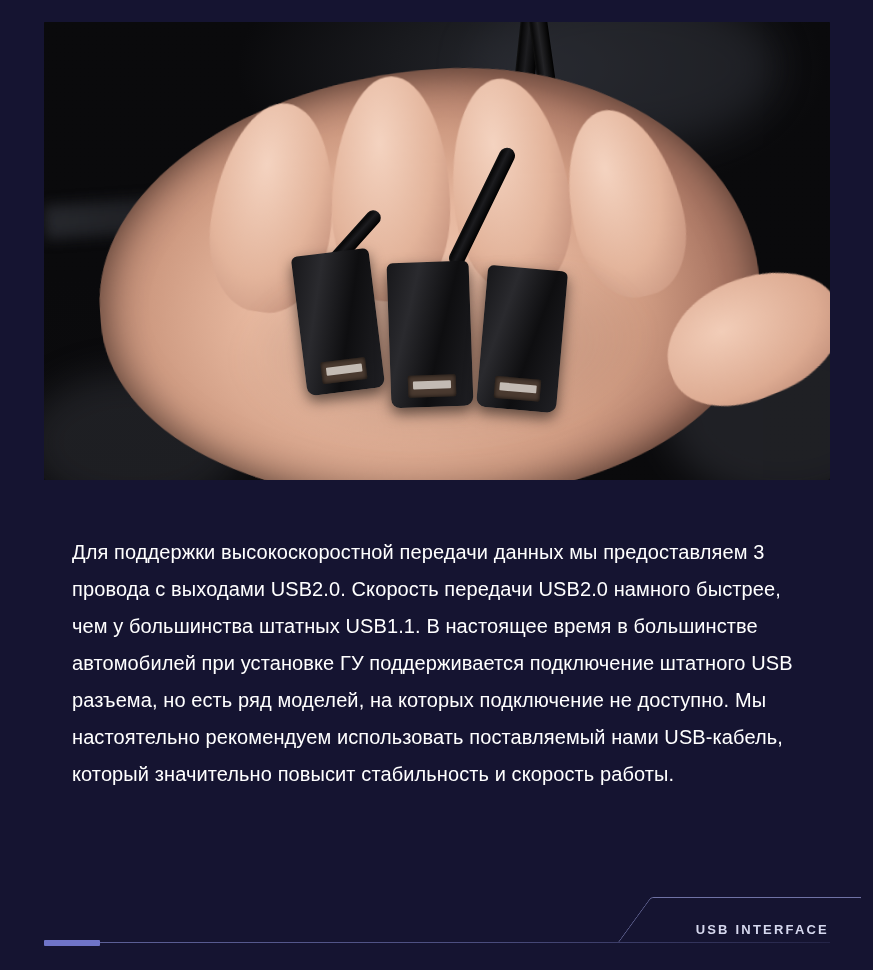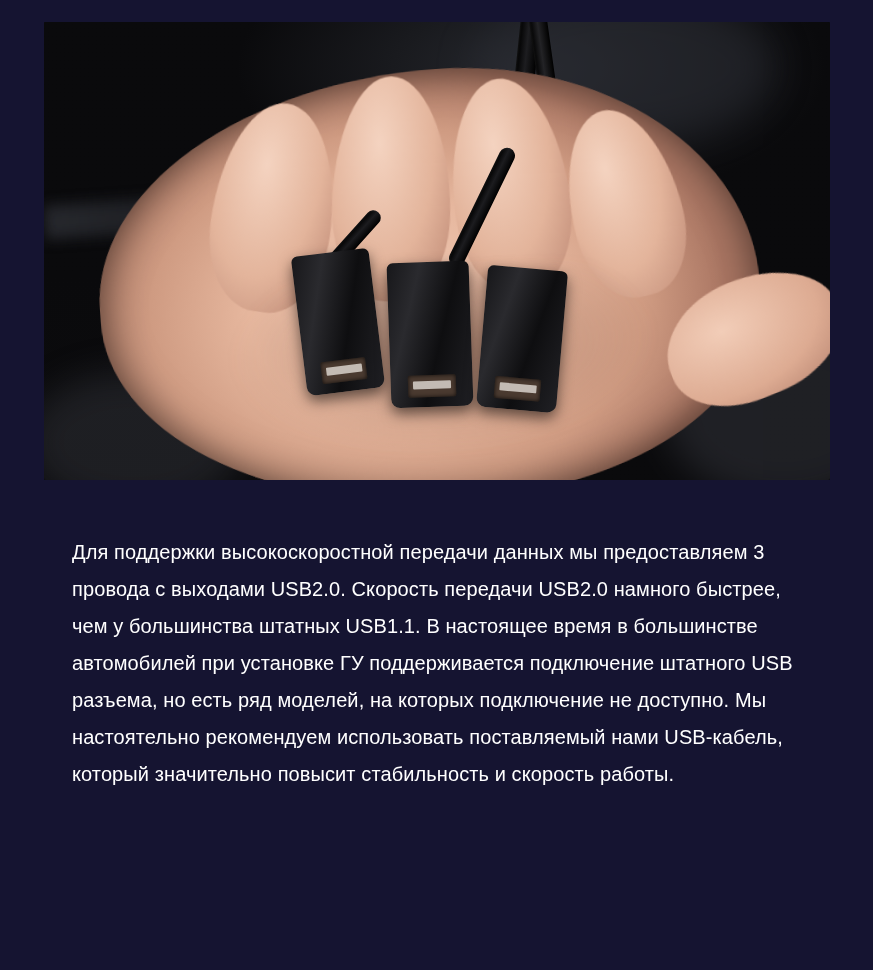--- a/index.html
+++ b/index.html
@@ -258,14 +258,20 @@
         <div class="slot"></div>
       </div>
       <div class="usb usb3">
         <div class="slot"></div>
       </div>
     </div>
   </div>
 
   <div class="copy">Для поддержки высокоскоростной передачи данных мы предоставляем 3 провода с выходами USB2.0. Скорость передачи USB2.0 намного быстрее, чем у большинства штатных USB1.1. В настоящее время в большинстве автомобилей при установке ГУ поддерживается подключение штатного USB разъема, но есть ряд моделей, на которых подключение не доступно. Мы настоятельно рекомендуем использовать поставляемый нами USB-кабель, который значительно повысит стабильность и скорость работы.</div>
 
+  <div class="footer">
+    <div class="footer-line"></div>
+    <div class="footer-accent"></div>
+    <div class="footer-slant"></div>
+    <div class="footer-label">USB INTERFACE</div>
+  </div>
 
 </div>
 
 </body></html>

